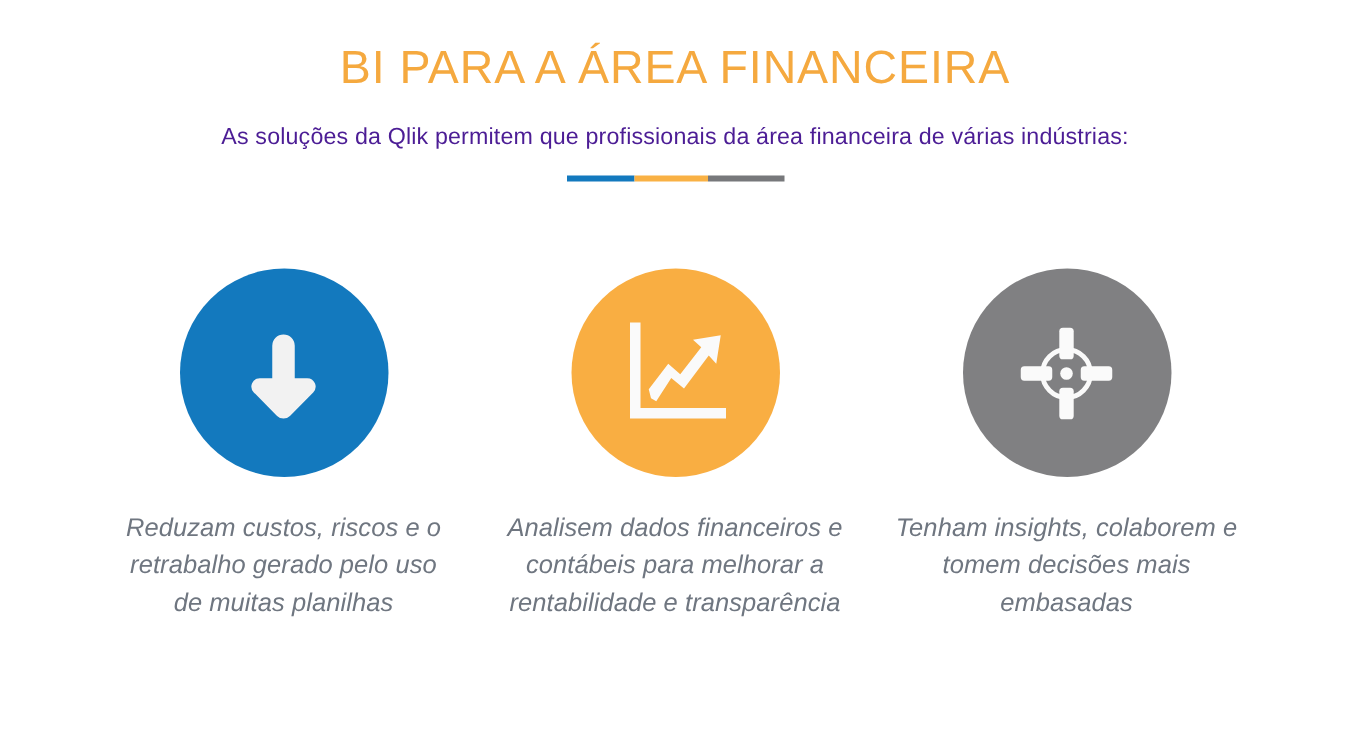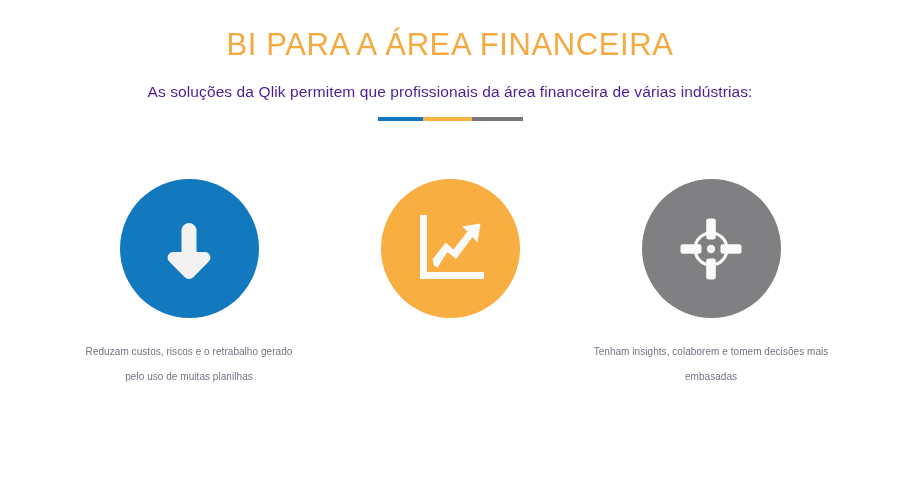--- a/index.html
+++ b/index.html
@@ -89,26 +89,27 @@
   }
   .circle-blue   { background: #1379BE; }
   .circle-orange { background: #F9AE42; }
   .circle-gray   { background: #808082; }
 
   .circle svg { display: block; }
 
   .card-caption {
     margin: 0;
     padding-top: 21px;
-    font-size: 10px;
+    font-size: 17px;
     line-height: 25px;
     color: #6F7680;
     text-align: center;
     letter-spacing: 0.05px;
     width: 250px;
+    font-style: italic;
   }
 
   
   .card-1 .card-caption { width: 215px; }
   .card-2 .card-caption { width: 240px; }
   .card-3 .card-caption { width: 240px; }
 </style>
 </head>
 <body>
 
@@ -164,20 +165,21 @@
                      L50.0 15.5
                      L68.5 12.5
                      L65.5 31.5
                      L60.5 26.0
                      L44.0 48.0
                      L35.5 41.0
                      L25.5 56.5 Z" fill="#FAFAFA"></path>
           </svg>
         </span>
       </div>
+      <p class="card-caption">Analisem dados financeiros e contábeis para melhorar a rentabilidade e transparência</p>
     </div>
 
     <div class="card card-3">
       <div class="circle circle-gray">
         <span>
           <svg width="64" height="64" viewBox="0 0 64 64" aria-hidden="true">
 
             <circle cx="32" cy="32" r="16" fill="none" stroke="#FAFAFA" stroke-width="3.2"></circle>
 
             <rect x="27.2" y="1.5" width="9.6" height="21" rx="2.4" fill="#FAFAFA"></rect>

